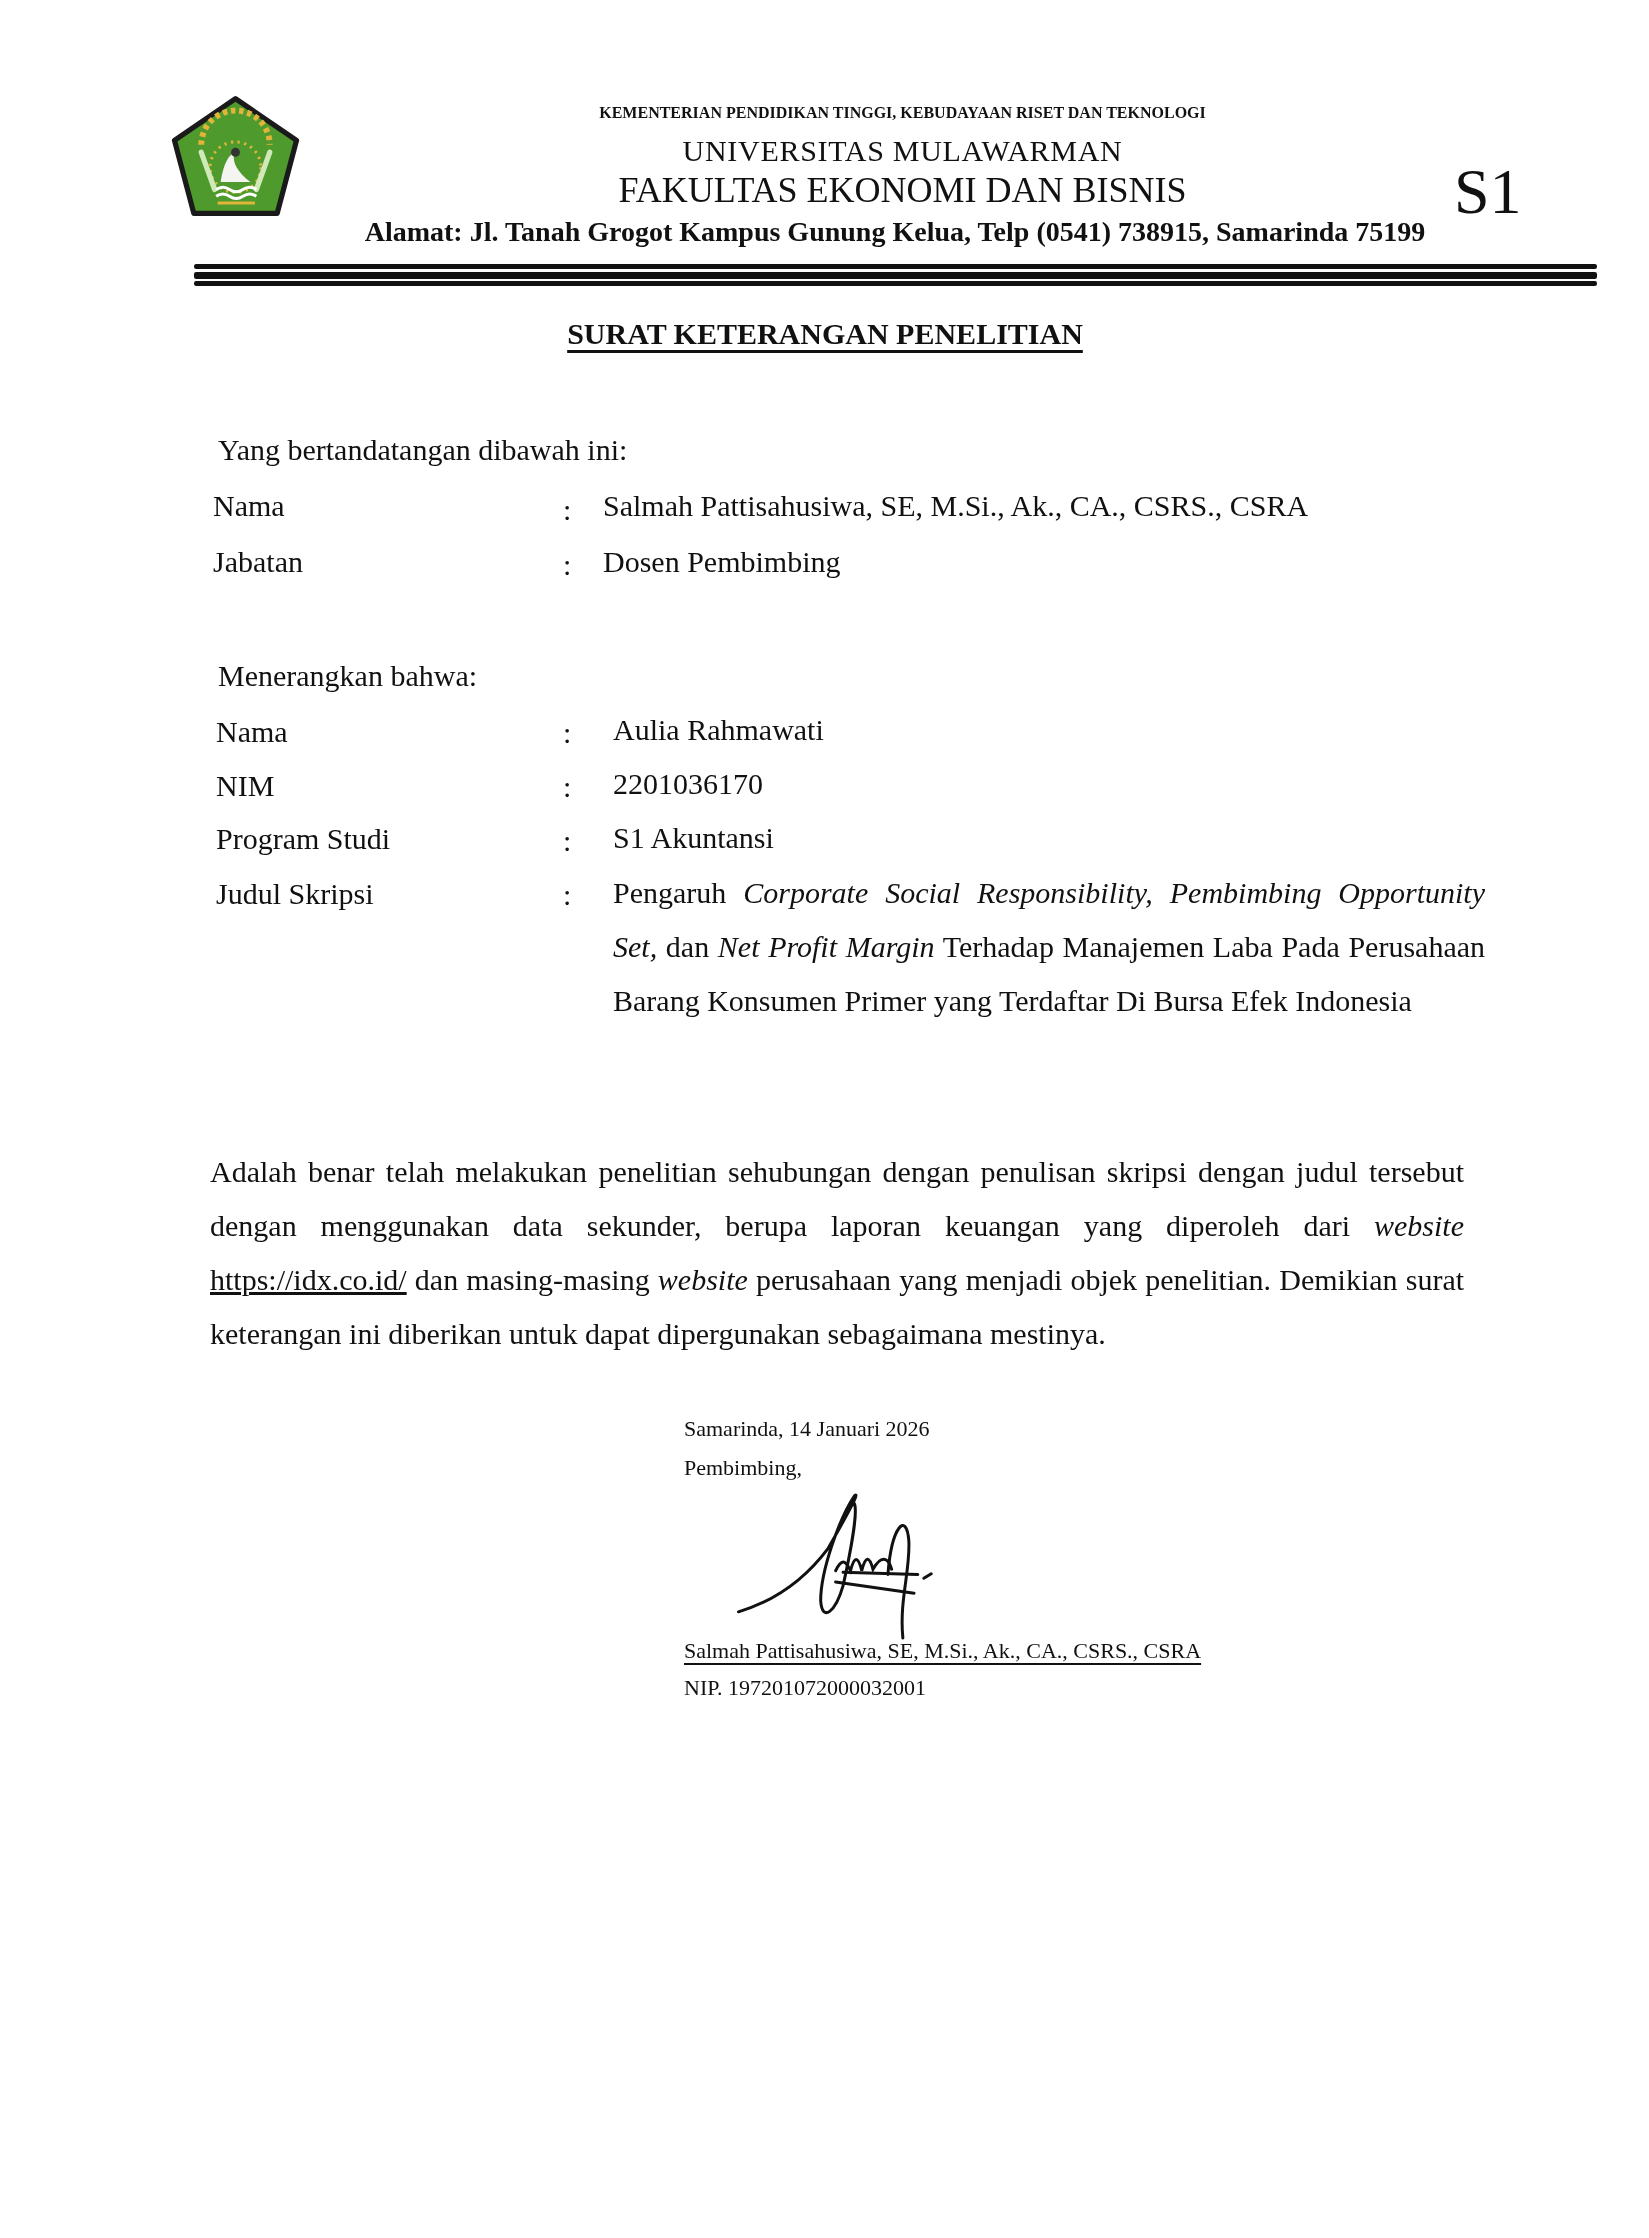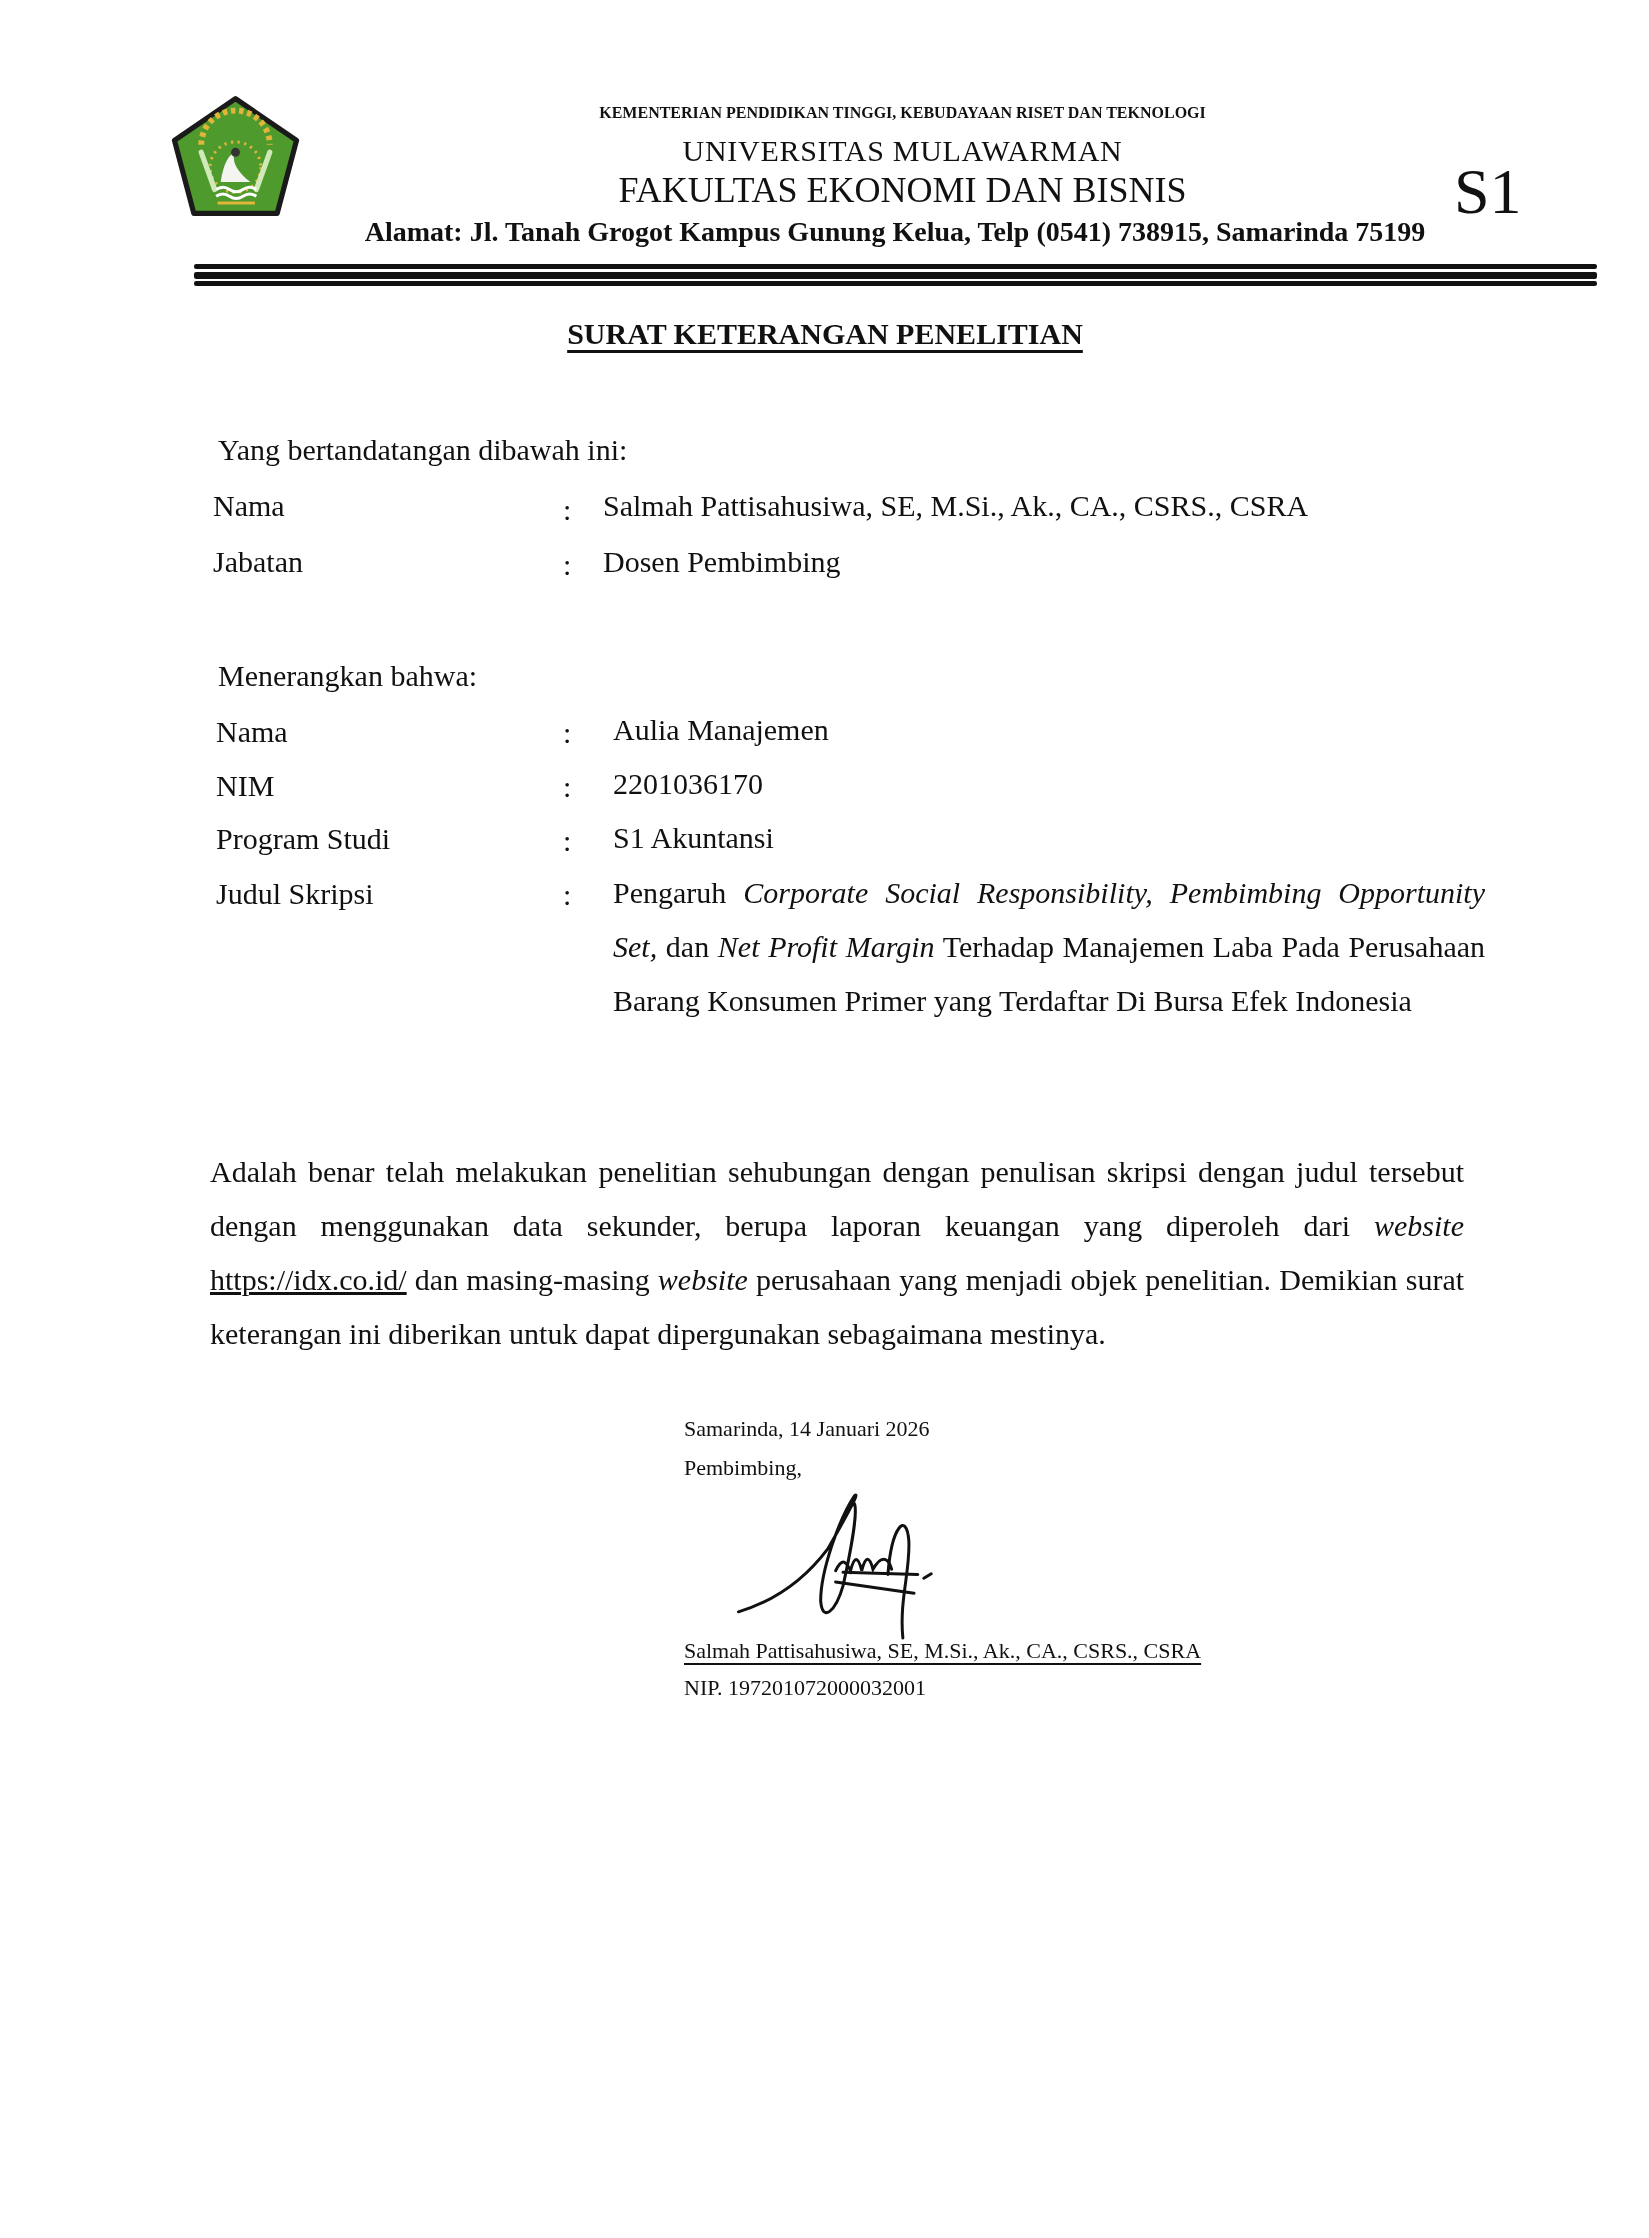--- a/index.html
+++ b/index.html
@@ -62,21 +62,21 @@
 <div class="abs txt" style="left:603px;top:489px;">Salmah Pattisahusiwa, SE, M.Si., Ak., CA., CSRS., CSRA</div>
 
 <div class="abs txt lbl" style="top:545px;">Jabatan</div>
 <div class="abs txt col" style="top:548px;">:</div>
 <div class="abs txt" style="left:603px;top:545px;">Dosen Pembimbing</div>
 
 <div class="abs txt" style="left:218px;top:659px;">Menerangkan bahwa:</div>
 
 <div class="abs txt lbl" style="top:715px;left:216px;">Nama</div>
 <div class="abs txt col" style="top:716px;">:</div>
-<div class="abs txt" style="left:613px;top:713px;">Aulia Manajemen</div>
+<div class="abs txt" style="left:613px;top:713px;">Aulia Rahmawati</div>
 
 <div class="abs txt lbl" style="top:769px;left:216px;">NIM</div>
 <div class="abs txt col" style="top:770px;">:</div>
 <div class="abs txt" style="left:613px;top:767px;">2201036170</div>
 
 <div class="abs txt lbl" style="top:822px;left:216px;">Program Studi</div>
 <div class="abs txt col" style="top:824px;">:</div>
 <div class="abs txt" style="left:613px;top:821px;">S1 Akuntansi</div>
 
 <div class="abs txt lbl" style="top:877px;left:216px;">Judul Skripsi</div>

